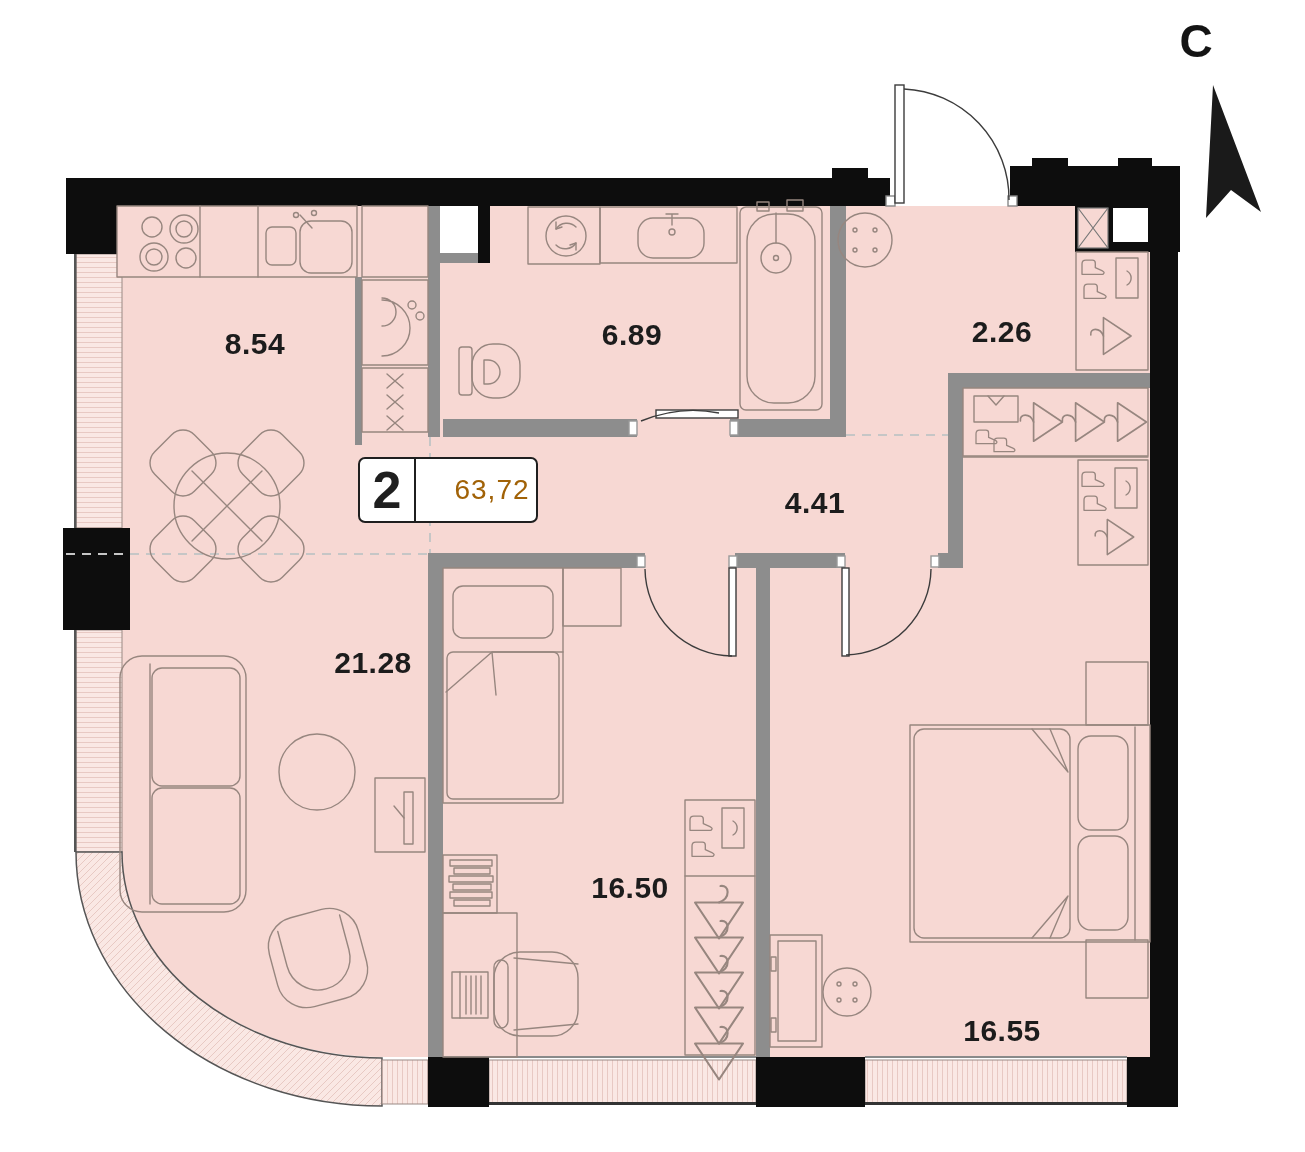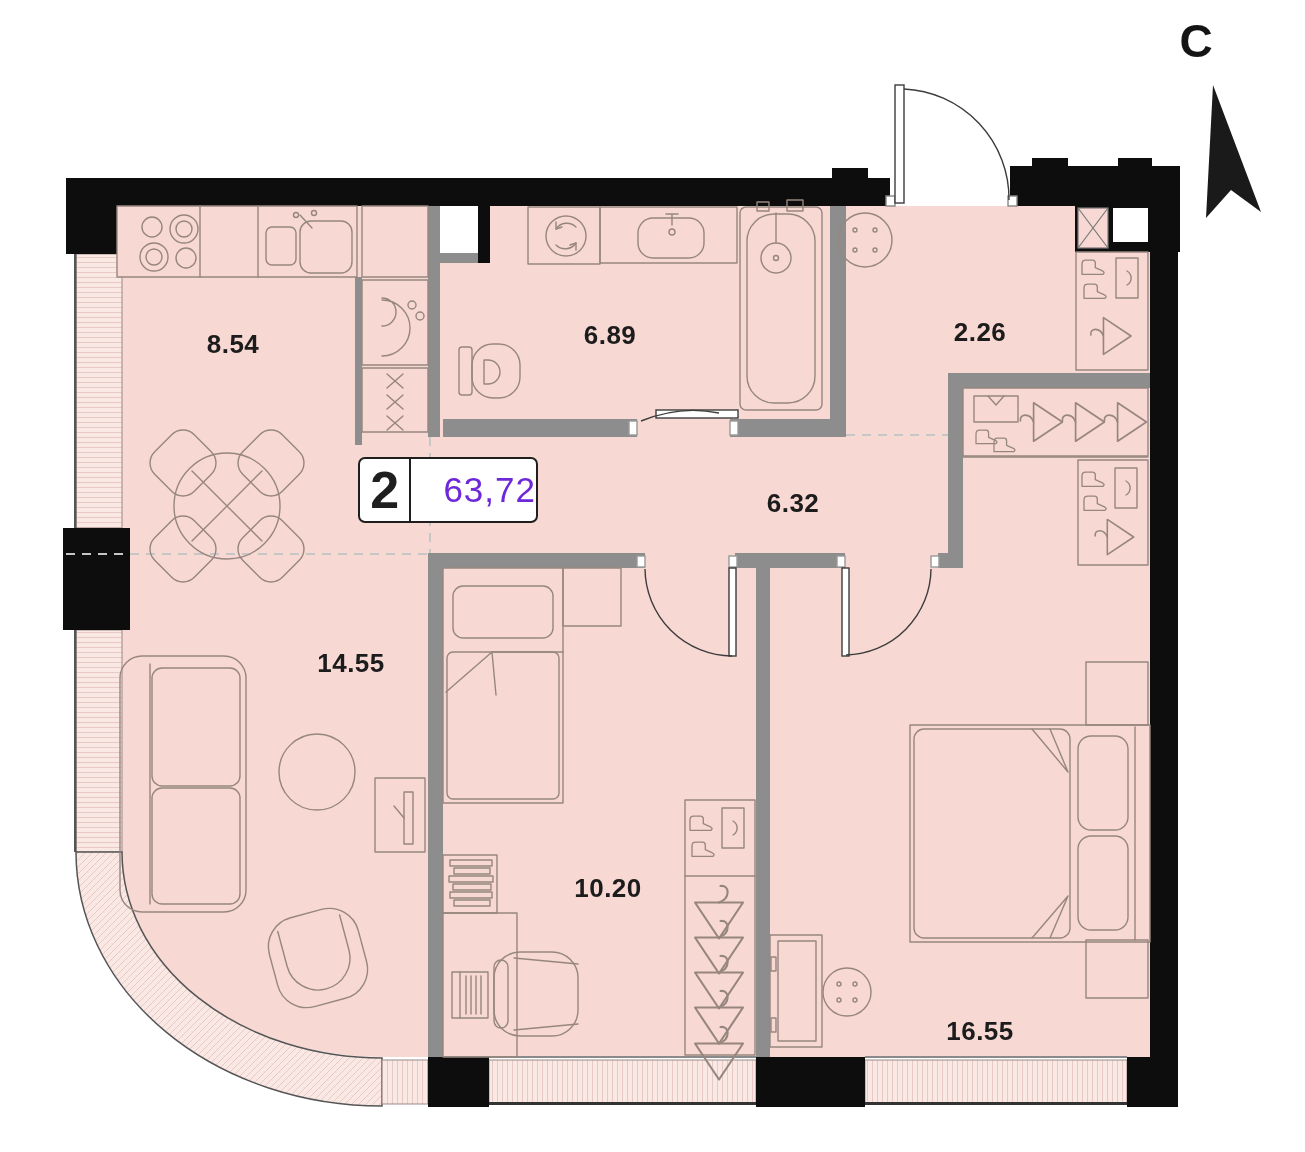--- a/index.html
+++ b/index.html
@@ -1,27 +1,27 @@
 <!DOCTYPE html>
 <html style="--floor: #f7d8d3; --window: #fae8e4; --window-line: #e8c9c3; --wall-black: #0d0d0d; --wall-gray: #8d8d8d; --line: #97867f; --door-line: #3c3c3c; --dash: #c6c6c6; --label-color: #1c1c1c;"><head>
 <meta charset="utf-8">
 <style>
   html,body{margin:0;padding:0;background:#fff;}
   body{width:1305px;height:1152px;font-family:"Liberation Sans",sans-serif;}
   .stage{position:relative;width:1305px;height:1152px;overflow:hidden;background:#fff;}
   svg.plan{position:absolute;left:0;top:0;}
   .rlabel{position:absolute;transform:translate(-50%,-50%);font-weight:700;
-          font-size:26px;color:var(--label-color,#1c1c1c);letter-spacing:.5px;white-space:nowrap;}
+          font-size:30px;color:var(--label-color,#1c1c1c);letter-spacing:.5px;white-space:nowrap;margin-left:22px;}
   .badge{position:absolute;left:358px;top:457px;width:180px;height:66px;background:#fff;
          border:2.5px solid #1f1f1f;border-radius:7px;display:flex;align-items:stretch;
          box-sizing:border-box;}
   .badge .rooms{width:54px;display:flex;align-items:center;justify-content:center;
          font-size:52px;font-weight:700;color:#1f1f1f;border-right:2px solid #1f1f1f;}
   .badge .area{flex:1;display:flex;align-items:center;justify-content:center;
-         font-size:35px;font-weight:500;color:#6d28d9;letter-spacing:1px;padding-left:32px;}
+         font-size:28px;font-weight:500;color:#a16207;letter-spacing:1px;padding-left:32px;}
   .north-letter{position:absolute;left:1196px;top:14px;transform:translateX(-50%);
          font-size:46px;font-weight:700;color:#141414;}
 </style>
 </head>
 <body>
 
 <div class="stage">
 <svg class="plan" width="1305" height="1152" viewBox="0 0 1305 1152">
   <defs>
     <pattern id="hH" patternUnits="userSpaceOnUse" width="8" height="5">
@@ -331,22 +331,22 @@
   <g>
     <polygon points="1213,85 1206,218 1231,190 1261,212" fill="#1a1a1a"></polygon>
   </g>
 </svg>
 
 <div class="north-letter">С</div>
 
 <div class="rlabel" style="left:233px;top:344px">8.54</div>
 <div class="rlabel" style="left:610px;top:335px">6.89</div>
 <div class="rlabel" style="left:980px;top:332px">2.26</div>
-<div class="rlabel" style="left:793px;top:503px">6.32</div>
-<div class="rlabel" style="left:351px;top:663px">14.55</div>
-<div class="rlabel" style="left:608px;top:888px">10.20</div>
+<div class="rlabel" style="left:793px;top:503px">4.41</div>
+<div class="rlabel" style="left:351px;top:663px">21.28</div>
+<div class="rlabel" style="left:608px;top:888px">16.50</div>
 <div class="rlabel" style="left:980px;top:1031px">16.55</div>
 
 <div class="badge">
   <div class="rooms">2</div>
   <div class="area">63,72</div>
 </div>
 </div>
 
 </body></html>

